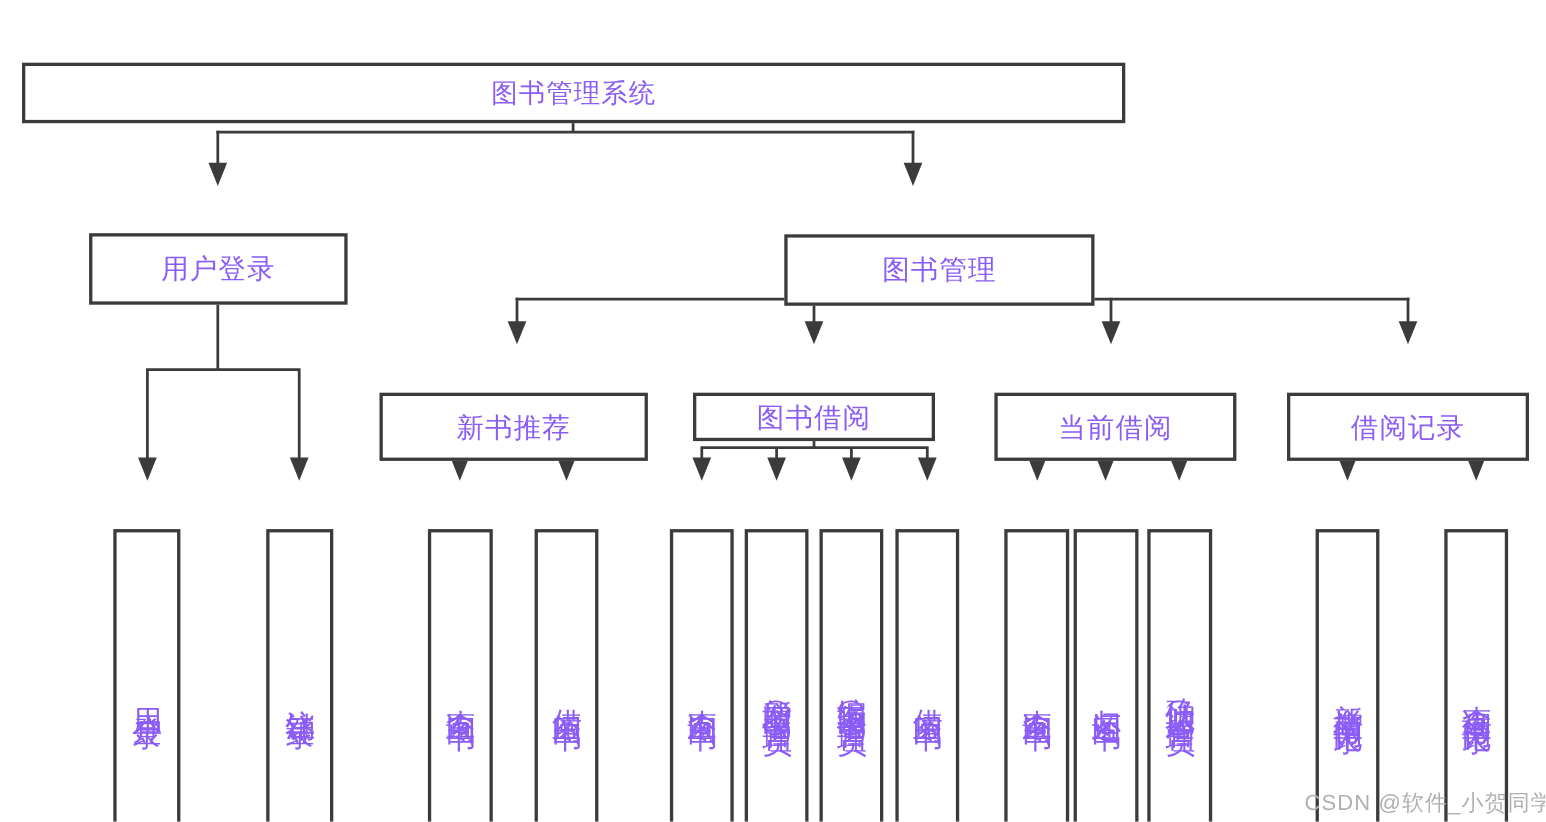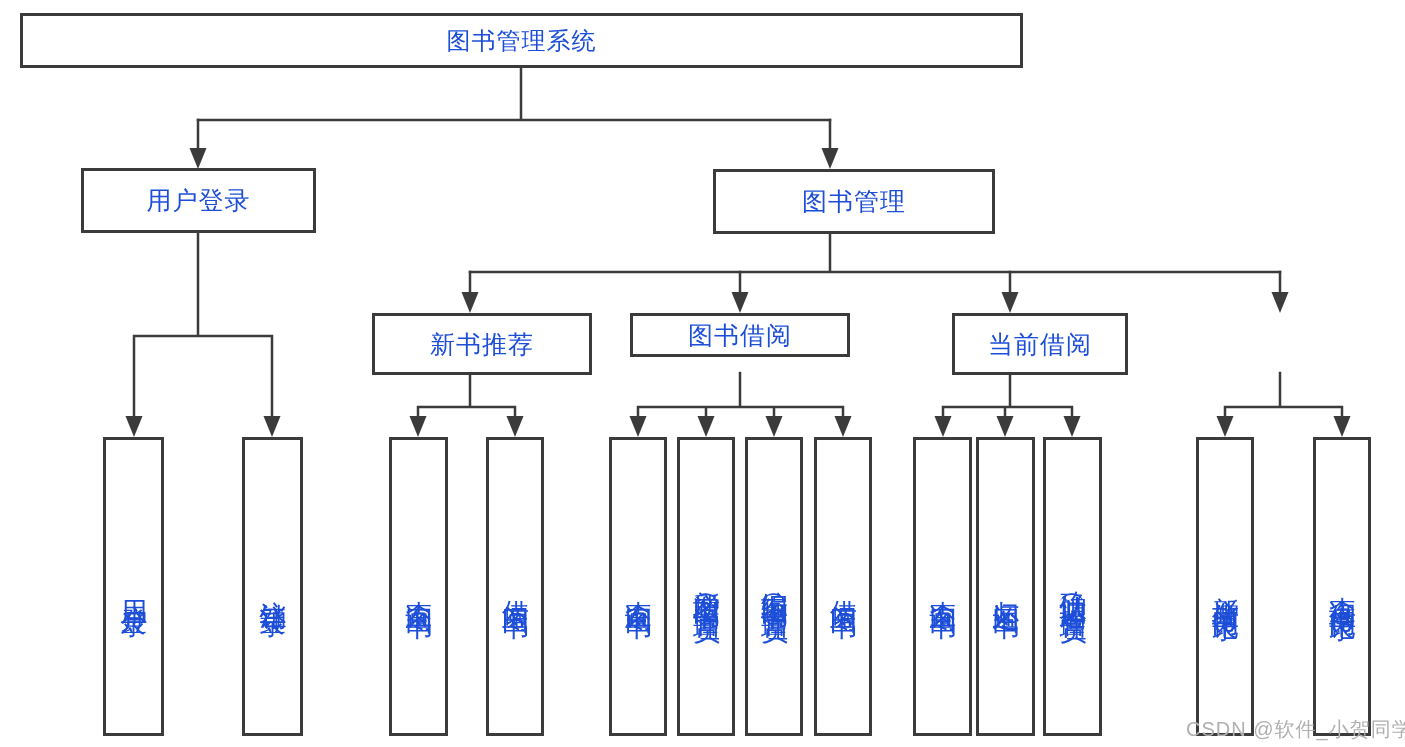--- a/index.html
+++ b/index.html
@@ -9,26 +9,27 @@
     background:#ffffff;
     font-family:"Liberation Sans","DejaVu Sans",sans-serif;
     overflow:hidden;
   }
   .connectors{position:absolute;left:0;top:0;width:1405px;height:747px;}
   .node{
     position:absolute;
     box-sizing:border-box;
     border:3px solid #3b3b3b;
     background:#ffffff;
-    color:#1d4ed8;
+    color:#8b5cf6;
     display:flex;
     align-items:center;
     justify-content:center;
     text-align:center;
     white-space:nowrap;
+    margin-top:44px;
   }
   .node.h{font-size:25px;letter-spacing:1px;}
   .node.root{font-size:24px;}
   .node.v{
     writing-mode:vertical-rl;
     text-orientation:mixed;
     font-size:27px;
     letter-spacing:4px;
     white-space:normal;
     line-height:1;
@@ -88,23 +89,24 @@
       <polygon points="1216.5,416 1233.5,416 1225,437"></polygon>
       <polygon points="1333.5,416 1350.5,416 1342,437"></polygon>
     </g>
   </svg>
 
   <div class="node h root" style="left:20px;top:13px;width:1003px;height:55px">图书管理系统</div>
 
   <div class="node h" style="left:81px;top:168px;width:235px;height:65px">用户登录</div>
   <div class="node h" style="left:713px;top:169px;width:282px;height:65px">图书管理</div>
 
-  <div class="node h" style="left:372px;top:313px;width:220px;height:62px">新书推荐</div>
+  <div class="node h" style="left:345px;top:313px;width:244px;height:62px">新书推荐</div>
   <div class="node h" style="left:630px;top:313px;width:220px;height:44px">图书借阅</div>
-  <div class="node h" style="left:952px;top:313px;width:176px;height:62px">当前借阅</div>
+  <div class="node h" style="left:904px;top:313px;width:220px;height:62px">当前借阅</div>
+  <div class="node h" style="left:1170px;top:313px;width:220px;height:62px">借阅记录</div>
 
   <div class="node v" style="left:103px;top:437px;width:61px;height:299px">用户登录</div>
   <div class="node v" style="left:242px;top:437px;width:61px;height:299px">注销登录</div>
 
   <div class="node v" style="left:389px;top:437px;width:59px;height:299px">查询图书</div>
   <div class="node v" style="left:486px;top:437px;width:58px;height:299px">借阅图书</div>
 
   <div class="node v" style="left:609px;top:437px;width:58px;height:299px">查询图书</div>
   <div class="node v" style="left:677px;top:437px;width:58px;height:299px">新增图书（管理员）</div>
   <div class="node v" style="left:745px;top:437px;width:58px;height:299px">编辑图书（管理员）</div>

